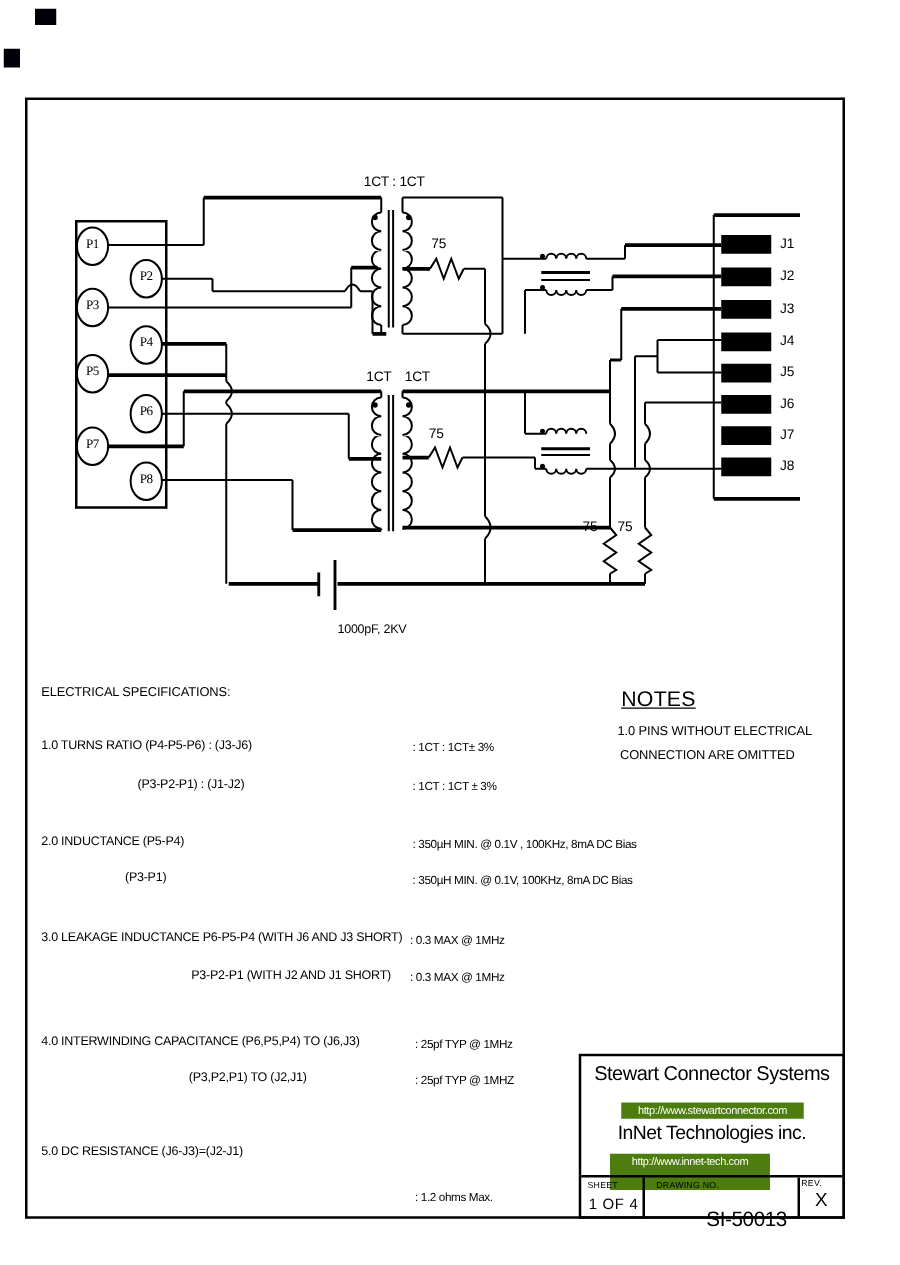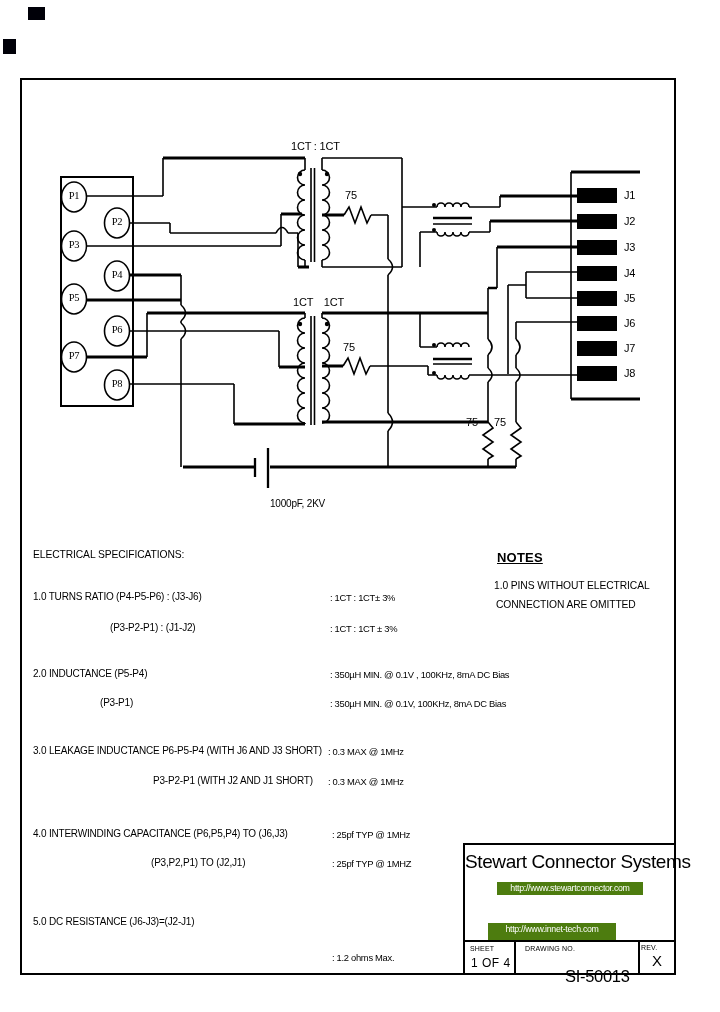--- a/index.html
+++ b/index.html
@@ -11,24 +11,24 @@
   svg.schem{left:0;top:0;}
   .pinlbl{width:26px;text-align:center;font-size:10.5px;letter-spacing:-0.3px;font-family:Liberation Serif, serif;}
   .jlbl{font-size:11px;letter-spacing:-0.2px;}
   .jrect{left:577px;width:40px;height:15px;background:#000;}
   .complbl{font-size:11px;letter-spacing:-0.2px;}
   .t2gap{word-spacing:8px;}
   .caplbl{font-size:10px;letter-spacing:-0.2px;}
   .spec-h{font-size:10.3px;letter-spacing:-0.1px;}
   .spec-l{font-size:10px;letter-spacing:-0.2px;white-space:nowrap;}
   .spec-v{font-size:9.4px;letter-spacing:-0.3px;white-space:nowrap;}
-  .notes-h{font-size:13px;text-decoration:underline;letter-spacing:0.2px;font-weight:bold;}
+  .notes-h{font-size:17px;text-decoration:underline;letter-spacing:0.2px;}
   .notes-t{font-size:10.3px;letter-spacing:-0.1px;white-space:nowrap;}
   #title-block{left:463px;top:843px;width:209px;height:128px;border:2px solid #000;}
-  .tb-co1{left:0;top:6px;width:100%;text-align:center;font-size:19px;letter-spacing:-0.4px;white-space:nowrap;}
+  .tb-co1{left:0;top:6px;width:100%;text-align:center;font-size:16px;letter-spacing:-0.4px;white-space:nowrap;}
   .tb-co2{left:0;top:53px;width:100%;text-align:center;font-size:15.5px;letter-spacing:-0.4px;white-space:nowrap;}
   .urlbar{background:#4d7c0f;color:#fff;text-align:center;font-size:8.8px;line-height:13px;
           letter-spacing:-0.3px;white-space:nowrap;overflow:hidden;}
   .tb-div-h{left:0;top:95px;width:100%;height:2px;background:#000;}
   .tb-div-v{top:97px;width:2px;height:31px;background:#000;}
   .tb-tiny{font-size:7px;letter-spacing:0.2px;}
   .tb-sheetval{font-size:12px;letter-spacing:0.5px;}
   .tb-dwgval{font-size:16.5px;letter-spacing:-0.3px;margin-top:16px;}
   .tb-rev{font-size:15px;}
 </style>
@@ -175,21 +175,22 @@
 <div class="abs spec-l" style="left:33px;top:916px;">5.0 DC RESISTANCE (J6-J3)=(J2-J1)</div>
 <div class="abs spec-v" style="left:332px;top:952px;">: 1.2 ohms Max.</div>
 
 <div class="abs notes-h" style="left:497px;top:550px;">NOTES</div>
 <div class="abs notes-t" style="left:494px;top:580px;">1.0 PINS WITHOUT ELECTRICAL</div>
 <div class="abs notes-t" style="left:496px;top:599px;">CONNECTION ARE OMITTED</div>
 
 <div class="abs" id="title-block">
   <div class="abs tb-co1">Stewart Connector Systems</div>
   <div class="abs urlbar" style="left:32px;top:37px;width:146px;height:13px;">http://www.stewartconnector.com</div>
-  <div class="abs urlbar" style="left:23px;top:78px;width:128px;height:19px;">http://www.innet-tech.com</div>
+  <div class="abs tb-co2">InNet Technologies inc.</div>
+  <div class="abs urlbar" style="left:23px;top:78px;width:128px;height:29px;">http://www.innet-tech.com</div>
   <div class="abs tb-div-h"></div>
   <div class="abs tb-div-v" style="left:49px;"></div>
   <div class="abs tb-div-v" style="left:173px;"></div>
   <div class="abs tb-tiny" style="left:5px;top:100px;">SHEET</div>
   <div class="abs tb-sheetval" style="left:6px;top:111px;">1 OF 4</div>
   <div class="abs tb-tiny" style="left:60px;top:100px;">DRAWING NO.</div>
   <div class="abs tb-dwgval" style="left:100px;top:106px;">SI-50013</div>
   <div class="abs tb-tiny" style="left:176px;top:99px;">REV.</div>
   <div class="abs tb-rev" style="left:187px;top:107px;">X</div>
 </div>

